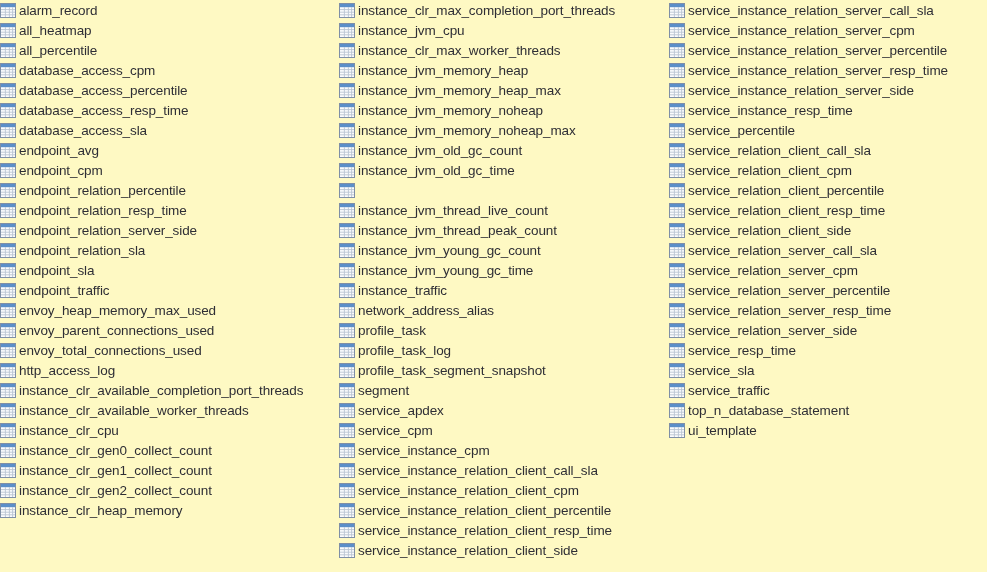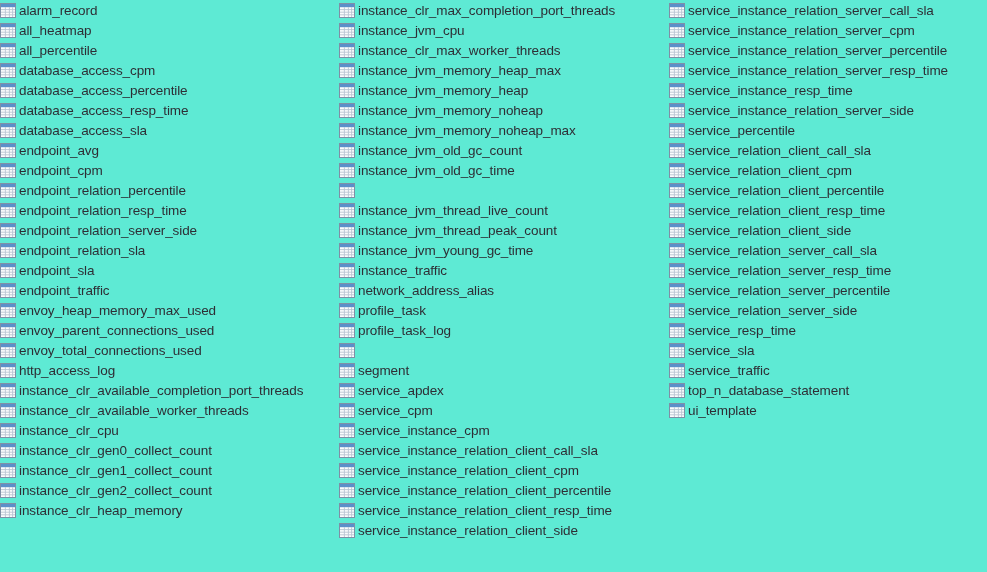--- a/index.html
+++ b/index.html
@@ -14,21 +14,21 @@
     overflow: hidden;
     font-family: "Liberation Sans", sans-serif;
     position: relative;
   }
   #table-list {
     position: absolute;
     left: 0;
     top: 0;
     width: 987px;
     height: 572px;
-    background: #5eead4;
+    background: #fef9c3;
   }
   .column {
     position: absolute;
     top: 0;
     height: 572px;
   }
   .col-0 { left: 0px;   width: 335px; }
   .col-1 { left: 339px; width: 330px; }
   .col-2 { left: 669px; width: 318px; }
 
@@ -508,50 +508,50 @@
             <rect x="0.5" y="0.5" width="15" height="14" fill="#fbfcfd" stroke="#7f8fa6" stroke-width="1"></rect>
             <rect x="1" y="1" width="14" height="3.2" fill="#5b8fc9"></rect>
             <line x1="1" y1="6.6" x2="15" y2="6.6" stroke="#b9c4d2" stroke-width="0.9"></line>
             <line x1="1" y1="9.2" x2="15" y2="9.2" stroke="#b9c4d2" stroke-width="0.9"></line>
             <line x1="1" y1="11.8" x2="15" y2="11.8" stroke="#b9c4d2" stroke-width="0.9"></line>
             <line x1="5.4" y1="4.2" x2="5.4" y2="14" stroke="#b9c4d2" stroke-width="0.9"></line>
             <line x1="9.4" y1="4.2" x2="9.4" y2="14" stroke="#b9c4d2" stroke-width="0.9"></line>
             <line x1="12.6" y1="4.2" x2="12.6" y2="14" stroke="#b9c4d2" stroke-width="0.9"></line>
           </svg>
         </span>
+        <span class="item-label">instance_jvm_memory_heap</span>
+      </div>
+      <div class="list-item">
+        <span class="table-icon">
+          <svg width="16" height="15" viewBox="0 0 16 15" xmlns="http://www.w3.org/2000/svg">
+            <rect x="0.5" y="0.5" width="15" height="14" fill="#fbfcfd" stroke="#7f8fa6" stroke-width="1"></rect>
+            <rect x="1" y="1" width="14" height="3.2" fill="#5b8fc9"></rect>
+            <line x1="1" y1="6.6" x2="15" y2="6.6" stroke="#b9c4d2" stroke-width="0.9"></line>
+            <line x1="1" y1="9.2" x2="15" y2="9.2" stroke="#b9c4d2" stroke-width="0.9"></line>
+            <line x1="1" y1="11.8" x2="15" y2="11.8" stroke="#b9c4d2" stroke-width="0.9"></line>
+            <line x1="5.4" y1="4.2" x2="5.4" y2="14" stroke="#b9c4d2" stroke-width="0.9"></line>
+            <line x1="9.4" y1="4.2" x2="9.4" y2="14" stroke="#b9c4d2" stroke-width="0.9"></line>
+            <line x1="12.6" y1="4.2" x2="12.6" y2="14" stroke="#b9c4d2" stroke-width="0.9"></line>
+          </svg>
+        </span>
         <span class="item-label">instance_jvm_memory_heap_max</span>
       </div>
       <div class="list-item">
         <span class="table-icon">
           <svg width="16" height="15" viewBox="0 0 16 15" xmlns="http://www.w3.org/2000/svg">
             <rect x="0.5" y="0.5" width="15" height="14" fill="#fbfcfd" stroke="#7f8fa6" stroke-width="1"></rect>
             <rect x="1" y="1" width="14" height="3.2" fill="#5b8fc9"></rect>
             <line x1="1" y1="6.6" x2="15" y2="6.6" stroke="#b9c4d2" stroke-width="0.9"></line>
             <line x1="1" y1="9.2" x2="15" y2="9.2" stroke="#b9c4d2" stroke-width="0.9"></line>
             <line x1="1" y1="11.8" x2="15" y2="11.8" stroke="#b9c4d2" stroke-width="0.9"></line>
             <line x1="5.4" y1="4.2" x2="5.4" y2="14" stroke="#b9c4d2" stroke-width="0.9"></line>
             <line x1="9.4" y1="4.2" x2="9.4" y2="14" stroke="#b9c4d2" stroke-width="0.9"></line>
             <line x1="12.6" y1="4.2" x2="12.6" y2="14" stroke="#b9c4d2" stroke-width="0.9"></line>
           </svg>
         </span>
-        <span class="item-label">instance_jvm_memory_heap</span>
-      </div>
-      <div class="list-item">
-        <span class="table-icon">
-          <svg width="16" height="15" viewBox="0 0 16 15" xmlns="http://www.w3.org/2000/svg">
-            <rect x="0.5" y="0.5" width="15" height="14" fill="#fbfcfd" stroke="#7f8fa6" stroke-width="1"></rect>
-            <rect x="1" y="1" width="14" height="3.2" fill="#5b8fc9"></rect>
-            <line x1="1" y1="6.6" x2="15" y2="6.6" stroke="#b9c4d2" stroke-width="0.9"></line>
-            <line x1="1" y1="9.2" x2="15" y2="9.2" stroke="#b9c4d2" stroke-width="0.9"></line>
-            <line x1="1" y1="11.8" x2="15" y2="11.8" stroke="#b9c4d2" stroke-width="0.9"></line>
-            <line x1="5.4" y1="4.2" x2="5.4" y2="14" stroke="#b9c4d2" stroke-width="0.9"></line>
-            <line x1="9.4" y1="4.2" x2="9.4" y2="14" stroke="#b9c4d2" stroke-width="0.9"></line>
-            <line x1="12.6" y1="4.2" x2="12.6" y2="14" stroke="#b9c4d2" stroke-width="0.9"></line>
-          </svg>
-        </span>
         <span class="item-label">instance_jvm_memory_noheap</span>
       </div>
       <div class="list-item">
         <span class="table-icon">
           <svg width="16" height="15" viewBox="0 0 16 15" xmlns="http://www.w3.org/2000/svg">
             <rect x="0.5" y="0.5" width="15" height="14" fill="#fbfcfd" stroke="#7f8fa6" stroke-width="1"></rect>
             <rect x="1" y="1" width="14" height="3.2" fill="#5b8fc9"></rect>
             <line x1="1" y1="6.6" x2="15" y2="6.6" stroke="#b9c4d2" stroke-width="0.9"></line>
             <line x1="1" y1="9.2" x2="15" y2="9.2" stroke="#b9c4d2" stroke-width="0.9"></line>
             <line x1="1" y1="11.8" x2="15" y2="11.8" stroke="#b9c4d2" stroke-width="0.9"></line>
@@ -642,20 +642,35 @@
             <rect x="0.5" y="0.5" width="15" height="14" fill="#fbfcfd" stroke="#7f8fa6" stroke-width="1"></rect>
             <rect x="1" y="1" width="14" height="3.2" fill="#5b8fc9"></rect>
             <line x1="1" y1="6.6" x2="15" y2="6.6" stroke="#b9c4d2" stroke-width="0.9"></line>
             <line x1="1" y1="9.2" x2="15" y2="9.2" stroke="#b9c4d2" stroke-width="0.9"></line>
             <line x1="1" y1="11.8" x2="15" y2="11.8" stroke="#b9c4d2" stroke-width="0.9"></line>
             <line x1="5.4" y1="4.2" x2="5.4" y2="14" stroke="#b9c4d2" stroke-width="0.9"></line>
             <line x1="9.4" y1="4.2" x2="9.4" y2="14" stroke="#b9c4d2" stroke-width="0.9"></line>
             <line x1="12.6" y1="4.2" x2="12.6" y2="14" stroke="#b9c4d2" stroke-width="0.9"></line>
           </svg>
         </span>
+        <span class="item-label">instance_jvm_young_gc_count</span>
+      </div>
+      <div class="list-item">
+        <span class="table-icon">
+          <svg width="16" height="15" viewBox="0 0 16 15" xmlns="http://www.w3.org/2000/svg">
+            <rect x="0.5" y="0.5" width="15" height="14" fill="#fbfcfd" stroke="#7f8fa6" stroke-width="1"></rect>
+            <rect x="1" y="1" width="14" height="3.2" fill="#5b8fc9"></rect>
+            <line x1="1" y1="6.6" x2="15" y2="6.6" stroke="#b9c4d2" stroke-width="0.9"></line>
+            <line x1="1" y1="9.2" x2="15" y2="9.2" stroke="#b9c4d2" stroke-width="0.9"></line>
+            <line x1="1" y1="11.8" x2="15" y2="11.8" stroke="#b9c4d2" stroke-width="0.9"></line>
+            <line x1="5.4" y1="4.2" x2="5.4" y2="14" stroke="#b9c4d2" stroke-width="0.9"></line>
+            <line x1="9.4" y1="4.2" x2="9.4" y2="14" stroke="#b9c4d2" stroke-width="0.9"></line>
+            <line x1="12.6" y1="4.2" x2="12.6" y2="14" stroke="#b9c4d2" stroke-width="0.9"></line>
+          </svg>
+        </span>
         <span class="item-label">instance_jvm_young_gc_time</span>
       </div>
       <div class="list-item">
         <span class="table-icon">
           <svg width="16" height="15" viewBox="0 0 16 15" xmlns="http://www.w3.org/2000/svg">
             <rect x="0.5" y="0.5" width="15" height="14" fill="#fbfcfd" stroke="#7f8fa6" stroke-width="1"></rect>
             <rect x="1" y="1" width="14" height="3.2" fill="#5b8fc9"></rect>
             <line x1="1" y1="6.6" x2="15" y2="6.6" stroke="#b9c4d2" stroke-width="0.9"></line>
             <line x1="1" y1="9.2" x2="15" y2="9.2" stroke="#b9c4d2" stroke-width="0.9"></line>
             <line x1="1" y1="11.8" x2="15" y2="11.8" stroke="#b9c4d2" stroke-width="0.9"></line>
@@ -717,20 +732,21 @@
             <rect x="0.5" y="0.5" width="15" height="14" fill="#fbfcfd" stroke="#7f8fa6" stroke-width="1"></rect>
             <rect x="1" y="1" width="14" height="3.2" fill="#5b8fc9"></rect>
             <line x1="1" y1="6.6" x2="15" y2="6.6" stroke="#b9c4d2" stroke-width="0.9"></line>
             <line x1="1" y1="9.2" x2="15" y2="9.2" stroke="#b9c4d2" stroke-width="0.9"></line>
             <line x1="1" y1="11.8" x2="15" y2="11.8" stroke="#b9c4d2" stroke-width="0.9"></line>
             <line x1="5.4" y1="4.2" x2="5.4" y2="14" stroke="#b9c4d2" stroke-width="0.9"></line>
             <line x1="9.4" y1="4.2" x2="9.4" y2="14" stroke="#b9c4d2" stroke-width="0.9"></line>
             <line x1="12.6" y1="4.2" x2="12.6" y2="14" stroke="#b9c4d2" stroke-width="0.9"></line>
           </svg>
         </span>
+        <span class="item-label">profile_task_segment_snapshot</span>
       </div>
       <div class="list-item">
         <span class="table-icon">
           <svg width="16" height="15" viewBox="0 0 16 15" xmlns="http://www.w3.org/2000/svg">
             <rect x="0.5" y="0.5" width="15" height="14" fill="#fbfcfd" stroke="#7f8fa6" stroke-width="1"></rect>
             <rect x="1" y="1" width="14" height="3.2" fill="#5b8fc9"></rect>
             <line x1="1" y1="6.6" x2="15" y2="6.6" stroke="#b9c4d2" stroke-width="0.9"></line>
             <line x1="1" y1="9.2" x2="15" y2="9.2" stroke="#b9c4d2" stroke-width="0.9"></line>
             <line x1="1" y1="11.8" x2="15" y2="11.8" stroke="#b9c4d2" stroke-width="0.9"></line>
             <line x1="5.4" y1="4.2" x2="5.4" y2="14" stroke="#b9c4d2" stroke-width="0.9"></line>
@@ -928,50 +944,50 @@
             <rect x="0.5" y="0.5" width="15" height="14" fill="#fbfcfd" stroke="#7f8fa6" stroke-width="1"></rect>
             <rect x="1" y="1" width="14" height="3.2" fill="#5b8fc9"></rect>
             <line x1="1" y1="6.6" x2="15" y2="6.6" stroke="#b9c4d2" stroke-width="0.9"></line>
             <line x1="1" y1="9.2" x2="15" y2="9.2" stroke="#b9c4d2" stroke-width="0.9"></line>
             <line x1="1" y1="11.8" x2="15" y2="11.8" stroke="#b9c4d2" stroke-width="0.9"></line>
             <line x1="5.4" y1="4.2" x2="5.4" y2="14" stroke="#b9c4d2" stroke-width="0.9"></line>
             <line x1="9.4" y1="4.2" x2="9.4" y2="14" stroke="#b9c4d2" stroke-width="0.9"></line>
             <line x1="12.6" y1="4.2" x2="12.6" y2="14" stroke="#b9c4d2" stroke-width="0.9"></line>
           </svg>
         </span>
+        <span class="item-label">service_instance_relation_server_side</span>
+      </div>
+      <div class="list-item">
+        <span class="table-icon">
+          <svg width="16" height="15" viewBox="0 0 16 15" xmlns="http://www.w3.org/2000/svg">
+            <rect x="0.5" y="0.5" width="15" height="14" fill="#fbfcfd" stroke="#7f8fa6" stroke-width="1"></rect>
+            <rect x="1" y="1" width="14" height="3.2" fill="#5b8fc9"></rect>
+            <line x1="1" y1="6.6" x2="15" y2="6.6" stroke="#b9c4d2" stroke-width="0.9"></line>
+            <line x1="1" y1="9.2" x2="15" y2="9.2" stroke="#b9c4d2" stroke-width="0.9"></line>
+            <line x1="1" y1="11.8" x2="15" y2="11.8" stroke="#b9c4d2" stroke-width="0.9"></line>
+            <line x1="5.4" y1="4.2" x2="5.4" y2="14" stroke="#b9c4d2" stroke-width="0.9"></line>
+            <line x1="9.4" y1="4.2" x2="9.4" y2="14" stroke="#b9c4d2" stroke-width="0.9"></line>
+            <line x1="12.6" y1="4.2" x2="12.6" y2="14" stroke="#b9c4d2" stroke-width="0.9"></line>
+          </svg>
+        </span>
         <span class="item-label">service_instance_resp_time</span>
       </div>
       <div class="list-item">
         <span class="table-icon">
           <svg width="16" height="15" viewBox="0 0 16 15" xmlns="http://www.w3.org/2000/svg">
             <rect x="0.5" y="0.5" width="15" height="14" fill="#fbfcfd" stroke="#7f8fa6" stroke-width="1"></rect>
             <rect x="1" y="1" width="14" height="3.2" fill="#5b8fc9"></rect>
             <line x1="1" y1="6.6" x2="15" y2="6.6" stroke="#b9c4d2" stroke-width="0.9"></line>
             <line x1="1" y1="9.2" x2="15" y2="9.2" stroke="#b9c4d2" stroke-width="0.9"></line>
             <line x1="1" y1="11.8" x2="15" y2="11.8" stroke="#b9c4d2" stroke-width="0.9"></line>
             <line x1="5.4" y1="4.2" x2="5.4" y2="14" stroke="#b9c4d2" stroke-width="0.9"></line>
             <line x1="9.4" y1="4.2" x2="9.4" y2="14" stroke="#b9c4d2" stroke-width="0.9"></line>
             <line x1="12.6" y1="4.2" x2="12.6" y2="14" stroke="#b9c4d2" stroke-width="0.9"></line>
           </svg>
         </span>
-        <span class="item-label">service_instance_relation_server_side</span>
-      </div>
-      <div class="list-item">
-        <span class="table-icon">
-          <svg width="16" height="15" viewBox="0 0 16 15" xmlns="http://www.w3.org/2000/svg">
-            <rect x="0.5" y="0.5" width="15" height="14" fill="#fbfcfd" stroke="#7f8fa6" stroke-width="1"></rect>
-            <rect x="1" y="1" width="14" height="3.2" fill="#5b8fc9"></rect>
-            <line x1="1" y1="6.6" x2="15" y2="6.6" stroke="#b9c4d2" stroke-width="0.9"></line>
-            <line x1="1" y1="9.2" x2="15" y2="9.2" stroke="#b9c4d2" stroke-width="0.9"></line>
-            <line x1="1" y1="11.8" x2="15" y2="11.8" stroke="#b9c4d2" stroke-width="0.9"></line>
-            <line x1="5.4" y1="4.2" x2="5.4" y2="14" stroke="#b9c4d2" stroke-width="0.9"></line>
-            <line x1="9.4" y1="4.2" x2="9.4" y2="14" stroke="#b9c4d2" stroke-width="0.9"></line>
-            <line x1="12.6" y1="4.2" x2="12.6" y2="14" stroke="#b9c4d2" stroke-width="0.9"></line>
-          </svg>
-        </span>
         <span class="item-label">service_percentile</span>
       </div>
       <div class="list-item">
         <span class="table-icon">
           <svg width="16" height="15" viewBox="0 0 16 15" xmlns="http://www.w3.org/2000/svg">
             <rect x="0.5" y="0.5" width="15" height="14" fill="#fbfcfd" stroke="#7f8fa6" stroke-width="1"></rect>
             <rect x="1" y="1" width="14" height="3.2" fill="#5b8fc9"></rect>
             <line x1="1" y1="6.6" x2="15" y2="6.6" stroke="#b9c4d2" stroke-width="0.9"></line>
             <line x1="1" y1="9.2" x2="15" y2="9.2" stroke="#b9c4d2" stroke-width="0.9"></line>
             <line x1="1" y1="11.8" x2="15" y2="11.8" stroke="#b9c4d2" stroke-width="0.9"></line>
@@ -1063,36 +1079,51 @@
             <rect x="0.5" y="0.5" width="15" height="14" fill="#fbfcfd" stroke="#7f8fa6" stroke-width="1"></rect>
             <rect x="1" y="1" width="14" height="3.2" fill="#5b8fc9"></rect>
             <line x1="1" y1="6.6" x2="15" y2="6.6" stroke="#b9c4d2" stroke-width="0.9"></line>
             <line x1="1" y1="9.2" x2="15" y2="9.2" stroke="#b9c4d2" stroke-width="0.9"></line>
             <line x1="1" y1="11.8" x2="15" y2="11.8" stroke="#b9c4d2" stroke-width="0.9"></line>
             <line x1="5.4" y1="4.2" x2="5.4" y2="14" stroke="#b9c4d2" stroke-width="0.9"></line>
             <line x1="9.4" y1="4.2" x2="9.4" y2="14" stroke="#b9c4d2" stroke-width="0.9"></line>
             <line x1="12.6" y1="4.2" x2="12.6" y2="14" stroke="#b9c4d2" stroke-width="0.9"></line>
           </svg>
         </span>
+        <span class="item-label">service_relation_server_cpm</span>
+      </div>
+      <div class="list-item">
+        <span class="table-icon">
+          <svg width="16" height="15" viewBox="0 0 16 15" xmlns="http://www.w3.org/2000/svg">
+            <rect x="0.5" y="0.5" width="15" height="14" fill="#fbfcfd" stroke="#7f8fa6" stroke-width="1"></rect>
+            <rect x="1" y="1" width="14" height="3.2" fill="#5b8fc9"></rect>
+            <line x1="1" y1="6.6" x2="15" y2="6.6" stroke="#b9c4d2" stroke-width="0.9"></line>
+            <line x1="1" y1="9.2" x2="15" y2="9.2" stroke="#b9c4d2" stroke-width="0.9"></line>
+            <line x1="1" y1="11.8" x2="15" y2="11.8" stroke="#b9c4d2" stroke-width="0.9"></line>
+            <line x1="5.4" y1="4.2" x2="5.4" y2="14" stroke="#b9c4d2" stroke-width="0.9"></line>
+            <line x1="9.4" y1="4.2" x2="9.4" y2="14" stroke="#b9c4d2" stroke-width="0.9"></line>
+            <line x1="12.6" y1="4.2" x2="12.6" y2="14" stroke="#b9c4d2" stroke-width="0.9"></line>
+          </svg>
+        </span>
+        <span class="item-label">service_relation_server_percentile</span>
+      </div>
+      <div class="list-item">
+        <span class="table-icon">
+          <svg width="16" height="15" viewBox="0 0 16 15" xmlns="http://www.w3.org/2000/svg">
+            <rect x="0.5" y="0.5" width="15" height="14" fill="#fbfcfd" stroke="#7f8fa6" stroke-width="1"></rect>
+            <rect x="1" y="1" width="14" height="3.2" fill="#5b8fc9"></rect>
+            <line x1="1" y1="6.6" x2="15" y2="6.6" stroke="#b9c4d2" stroke-width="0.9"></line>
+            <line x1="1" y1="9.2" x2="15" y2="9.2" stroke="#b9c4d2" stroke-width="0.9"></line>
+            <line x1="1" y1="11.8" x2="15" y2="11.8" stroke="#b9c4d2" stroke-width="0.9"></line>
+            <line x1="5.4" y1="4.2" x2="5.4" y2="14" stroke="#b9c4d2" stroke-width="0.9"></line>
+            <line x1="9.4" y1="4.2" x2="9.4" y2="14" stroke="#b9c4d2" stroke-width="0.9"></line>
+            <line x1="12.6" y1="4.2" x2="12.6" y2="14" stroke="#b9c4d2" stroke-width="0.9"></line>
+          </svg>
+        </span>
         <span class="item-label">service_relation_server_resp_time</span>
-      </div>
-      <div class="list-item">
-        <span class="table-icon">
-          <svg width="16" height="15" viewBox="0 0 16 15" xmlns="http://www.w3.org/2000/svg">
-            <rect x="0.5" y="0.5" width="15" height="14" fill="#fbfcfd" stroke="#7f8fa6" stroke-width="1"></rect>
-            <rect x="1" y="1" width="14" height="3.2" fill="#5b8fc9"></rect>
-            <line x1="1" y1="6.6" x2="15" y2="6.6" stroke="#b9c4d2" stroke-width="0.9"></line>
-            <line x1="1" y1="9.2" x2="15" y2="9.2" stroke="#b9c4d2" stroke-width="0.9"></line>
-            <line x1="1" y1="11.8" x2="15" y2="11.8" stroke="#b9c4d2" stroke-width="0.9"></line>
-            <line x1="5.4" y1="4.2" x2="5.4" y2="14" stroke="#b9c4d2" stroke-width="0.9"></line>
-            <line x1="9.4" y1="4.2" x2="9.4" y2="14" stroke="#b9c4d2" stroke-width="0.9"></line>
-            <line x1="12.6" y1="4.2" x2="12.6" y2="14" stroke="#b9c4d2" stroke-width="0.9"></line>
-          </svg>
-        </span>
-        <span class="item-label">service_relation_server_percentile</span>
       </div>
       <div class="list-item">
         <span class="table-icon">
           <svg width="16" height="15" viewBox="0 0 16 15" xmlns="http://www.w3.org/2000/svg">
             <rect x="0.5" y="0.5" width="15" height="14" fill="#fbfcfd" stroke="#7f8fa6" stroke-width="1"></rect>
             <rect x="1" y="1" width="14" height="3.2" fill="#5b8fc9"></rect>
             <line x1="1" y1="6.6" x2="15" y2="6.6" stroke="#b9c4d2" stroke-width="0.9"></line>
             <line x1="1" y1="9.2" x2="15" y2="9.2" stroke="#b9c4d2" stroke-width="0.9"></line>
             <line x1="1" y1="11.8" x2="15" y2="11.8" stroke="#b9c4d2" stroke-width="0.9"></line>
             <line x1="5.4" y1="4.2" x2="5.4" y2="14" stroke="#b9c4d2" stroke-width="0.9"></line>

